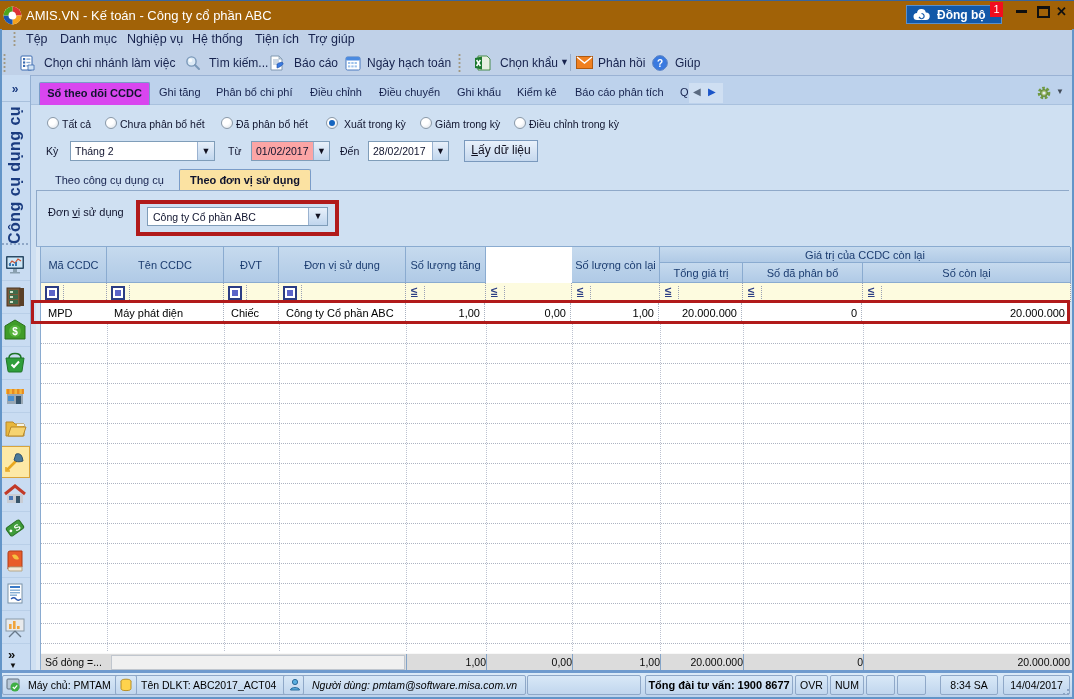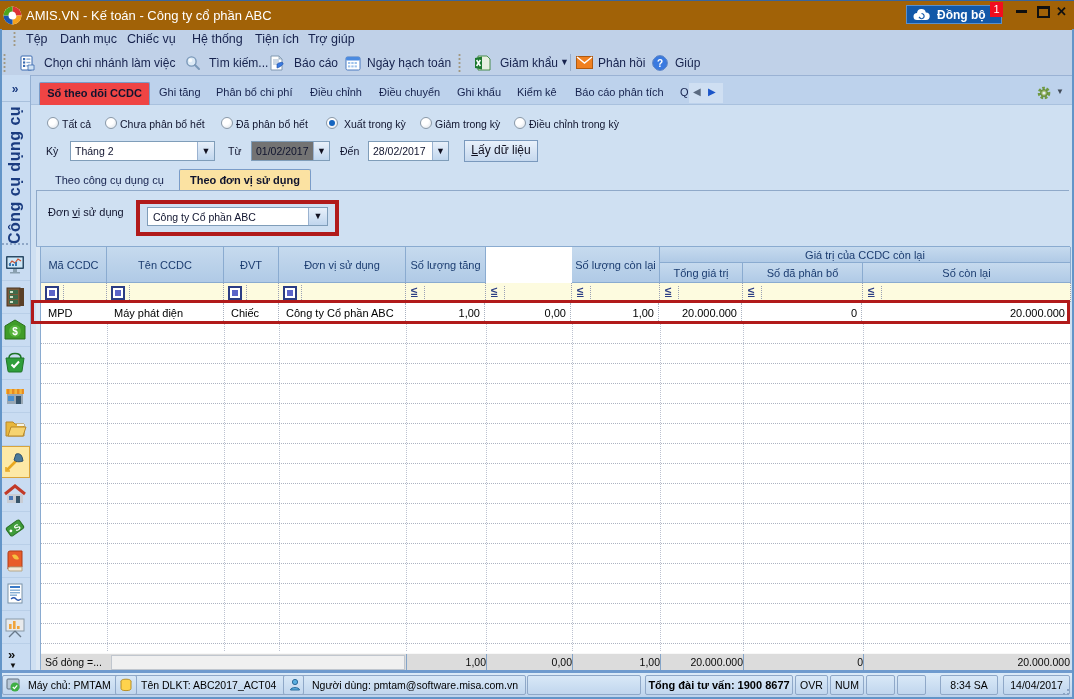--- a/index.html
+++ b/index.html
@@ -48,21 +48,21 @@
   <div class="abs" style="left:990px;top:1px;width:13px;height:15px;background:#f20d1e;color:#fff;text-align:center;line-height:15px;font-size:11px;">1</div>
   <div class="abs" style="left:1016px;top:9px;width:11px;height:2.5px;background:#101010;"></div>
   <div class="abs" style="left:1037px;top:5px;width:9px;height:7px;border:2px solid #101010;border-top-width:3px;"></div>
   <div class="abs" style="left:1056px;top:3px;color:#101010;font-size:13px;font-weight:bold;">✕</div>
 </div>
 
 <div class="abs" id="menubar" style="left:0;top:29px;width:860px;height:22px;font-size:12.5px;margin-left:10px;">
   <div class="abs" style="left:3px;top:2px;width:5px;height:16px;background:repeating-radial-gradient(circle at 1.5px 2px,#9a8a68 0 1px,transparent 1.2px 4px);background-size:5px 4px;opacity:.8;"></div>
   <div class="abs nav" style="left:16px;top:3px;">Tệp</div>
   <div class="abs nav" style="left:50px;top:3px;">Danh mục</div>
-  <div class="abs nav" style="left:117px;top:3px;">Chiếc vụ</div>
+  <div class="abs nav" style="left:117px;top:3px;">Nghiệp vụ</div>
   <div class="abs nav" style="left:182px;top:3px;">Hệ thống</div>
   <div class="abs nav" style="left:245px;top:3px;">Tiện ích</div>
   <div class="abs nav" style="left:298px;top:3px;">Trợ giúp</div>
 </div>
 
 <div class="abs" id="toolbar" style="left:0;top:51px;width:1074px;height:24px;">
   <div class="abs" style="left:3px;top:2px;width:5px;height:20px;background:repeating-radial-gradient(circle at 1.5px 2px,#9a8a68 0 1px,transparent 1.2px 4px);background-size:5px 4px;opacity:.8;"></div>
   <svg class="abs" style="left:19px;top:4px;" width="16" height="16" viewBox="0 0 16 16">
       <rect x="2" y="1" width="11" height="14" rx="1" fill="#fff" stroke="#3a6ab0"></rect>
       <rect x="4" y="3" width="2.2" height="2.2" fill="#3a6ab0"></rect>
@@ -99,40 +99,40 @@
         <rect x="9.6" y="10.4" width="2.3" height="2"></rect>
       </g>
     </svg>
   <div class="abs nav" style="left:367px;top:5px;">Ngày hạch toán</div>
   <div class="abs" style="left:458px;top:2px;width:5px;height:20px;background:repeating-radial-gradient(circle at 1.5px 2px,#9a8a68 0 1px,transparent 1.2px 4px);background-size:5px 4px;opacity:.8;"></div>
   <svg class="abs" style="left:474px;top:4px;" width="17" height="16" viewBox="0 0 17 16">
       <path d="M4 1 H13 L16 4 V15 H4 Z" fill="#e8f0e0" stroke="#2a7a2a" stroke-width=".8"></path>
       <path d="M1 3 L8 1.5 V14.5 L1 13 Z" fill="#1e7a30"></path>
       <path d="M2.6 5 L6.4 11 M6.4 5 L2.6 11" stroke="#fff" stroke-width="1.5"></path>
     </svg>
-  <div class="abs nav" style="left:500px;top:5px;">Giảm khẩu</div>
+  <div class="abs nav" style="left:500px;top:5px;">Chọn khẩu</div>
   <div class="abs nav" style="left:560px;top:6px;font-size:9px;">▼</div>
   <div class="abs" style="left:570px;top:3px;width:1px;height:17px;background:#98aecb;"></div>
   <svg class="abs" style="left:576px;top:5px;" width="17" height="13" viewBox="0 0 17 13">
       <rect x="0.5" y="0.5" width="16" height="12" fill="#f08020" stroke="#b05a10"></rect>
       <path d="M1 1 L8.5 7 L16 1" fill="none" stroke="#fff" stroke-width="1.4"></path>
     </svg>
   <div class="abs nav" style="left:598px;top:5px;">Phản hồi</div>
   <svg class="abs" style="left:652px;top:4px;" width="16" height="16" viewBox="0 0 16 16">
       <circle cx="8" cy="8" r="7.2" fill="#3a7ae0" stroke="#1a4aa0"></circle>
       <circle cx="8" cy="8" r="7.2" fill="none" stroke="#88b4f0" stroke-width="1" opacity=".6"></circle>
       <text x="8" y="12" font-size="10" font-weight="bold" fill="#fff" text-anchor="middle" font-family="Liberation Sans">?</text>
     </svg>
   <div class="abs nav" style="left:675px;top:5px;">Giúp</div>
 </div>
 
 <div class="abs" id="content" style="left:31px;top:104px;width:1043px;height:568px;background:#cfe0f2;"></div>
 
 <div class="abs" id="tabstrip" style="left:0;top:75px;width:1074px;height:28px;background:#bdd2ec;border-top:1px solid #9ab2d4;border-bottom:1px solid #a9c1de;">
-  <div class="abs" style="left:39px;top:6px;width:109px;height:22px;background:#ef4444;border:1px solid #7a9cc8;border-bottom:none;border-radius:2px 2px 0 0;text-align:center;line-height:21px;font-weight:bold;color:#10142e;font-size:11px;">Sổ theo dõi CCDC</div>
+  <div class="abs" style="left:39px;top:6px;width:109px;height:22px;background:#d946ef;border:1px solid #7a9cc8;border-bottom:none;border-radius:2px 2px 0 0;text-align:center;line-height:21px;font-weight:bold;color:#10142e;font-size:11px;">Sổ theo dõi CCDC</div>
   <div class="abs nav" style="left:159px;top:10px;font-size:11px;">Ghi tăng</div>
   <div class="abs nav" style="left:216px;top:10px;font-size:11px;">Phân bổ chi phí</div>
   <div class="abs nav" style="left:310px;top:10px;font-size:11px;">Điều chỉnh</div>
   <div class="abs nav" style="left:379px;top:10px;font-size:11px;">Điều chuyển</div>
   <div class="abs nav" style="left:457px;top:10px;font-size:11px;">Ghi khẩu</div>
   <div class="abs nav" style="left:517px;top:10px;font-size:11px;">Kiểm kê</div>
   <div class="abs nav" style="left:575px;top:10px;font-size:11px;">Báo cáo phân tích</div>
   <div class="abs nav" style="left:680px;top:10px;font-size:11px;">Q</div>
   <div class="abs" style="left:689px;top:7px;width:34px;height:20px;background:#cfdff2;"></div>
   <div class="abs" style="left:693px;top:10px;color:#5a6a80;font-size:10px;">◀</div>
@@ -162,21 +162,21 @@
     <div class="abs" style="left:529px;top:14px;">Điều chỉnh trong kỳ</div>
 </div>
 
 <div class="abs" id="kyrow" style="left:0;top:136px;width:1074px;height:30px;color:#10142e;font-size:10.5px;">
   <div class="abs" style="left:46px;top:9px;">Kỳ</div>
   <div class="abs" style="left:70px;top:5px;width:143px;height:18px;background:#fff;border:1px solid #7f9db9;">
     <span style="position:absolute;left:4px;top:3px;">Tháng 2</span>
     <span style="position:absolute;right:0;top:0;width:16px;height:18px;background:linear-gradient(#e8f0fa,#c0d6ee);border-left:1px solid #9ab2d0;text-align:center;font-size:9px;line-height:18px;color:#101020;">▼</span>
   </div>
   <div class="abs" style="left:228px;top:9px;">Từ</div>
-  <div class="abs" style="left:251px;top:5px;width:77px;height:18px;background:#737373;border:1px solid #7f9db9;">
+  <div class="abs" style="left:251px;top:5px;width:77px;height:18px;background:#fca5a5;border:1px solid #7f9db9;">
     <span style="position:absolute;left:4px;top:3px;">01/02/2017</span>
     <span style="position:absolute;right:0;top:0;width:15px;height:18px;background:linear-gradient(#e8f0fa,#c0d6ee);border-left:1px solid #9ab2d0;text-align:center;font-size:9px;line-height:18px;color:#101020;">▼</span>
   </div>
   <div class="abs" style="left:340px;top:9px;">Đến</div>
   <div class="abs" style="left:368px;top:5px;width:79px;height:18px;background:#fff;border:1px solid #7f9db9;">
     <span style="position:absolute;left:4px;top:3px;">28/02/2017</span>
     <span style="position:absolute;right:0;top:0;width:15px;height:18px;background:linear-gradient(#e8f0fa,#c0d6ee);border-left:1px solid #9ab2d0;text-align:center;font-size:9px;line-height:18px;color:#101020;">▼</span>
   </div>
   <div class="abs" style="left:464px;top:4px;width:72px;height:20px;background:linear-gradient(#e9f1fb,#c5d8ee);border:1px solid #7a99bd;text-align:center;line-height:19px;color:#101020;font-size:12px;"><u>L</u>ấy dữ liệu</div>
 </div>
@@ -413,21 +413,21 @@
         <circle cx="9" cy="9" r="4.5" fill="#3faf46"></circle>
         <path d="M6.8 9 L8.4 10.6 L11.2 7.4" stroke="#fff" stroke-width="1.3" fill="none"></path>
       </svg>
   </div>
   <div class="scell" style="left:115px;width:162px;padding-left:25px;">Tên DLKT: ABC2017_ACT04
     <svg width="14" height="14" viewBox="0 0 14 14" style="position:absolute;left:3px;top:2px;">
         <ellipse cx="7" cy="3.4" rx="5" ry="2.2" fill="#ffd34d" stroke="#b8902a"></ellipse>
         <path d="M2 3.4 V10.4 A5 2.2 0 0 0 12 10.4 V3.4" fill="#ffd34d" stroke="#b8902a"></path>
       </svg>
   </div>
-  <div class="scell" style="left:283px;width:213px;padding-left:28px;">Người dùng: pmtam@software.misa.com.vn
+  <div class="scell" style="left:283px;width:213px;padding-left:28px;font-style:italic;">Người dùng: pmtam@software.misa.com.vn
     <svg width="14" height="14" viewBox="0 0 14 14" style="position:absolute;left:4px;top:2px;">
         <circle cx="7" cy="4" r="2.6" fill="#58aee0" stroke="#2a6a9a"></circle>
         <path d="M2.5 12 C2.5 8.8 11.5 8.8 11.5 12 Z" fill="#58aee0" stroke="#2a6a9a"></path>
       </svg>
   </div>
   <div class="scell" style="left:527px;width:112px;"></div>
   <div class="scell" style="left:645px;width:146px;text-align:center;font-weight:bold;font-size:11px;">Tổng đài tư vấn: 1900 8677</div>
   <div class="scell" style="left:795px;width:31px;text-align:center;">OVR</div>
   <div class="scell" style="left:830px;width:32px;text-align:center;">NUM</div>
   <div class="scell" style="left:866px;width:27px;"></div>

